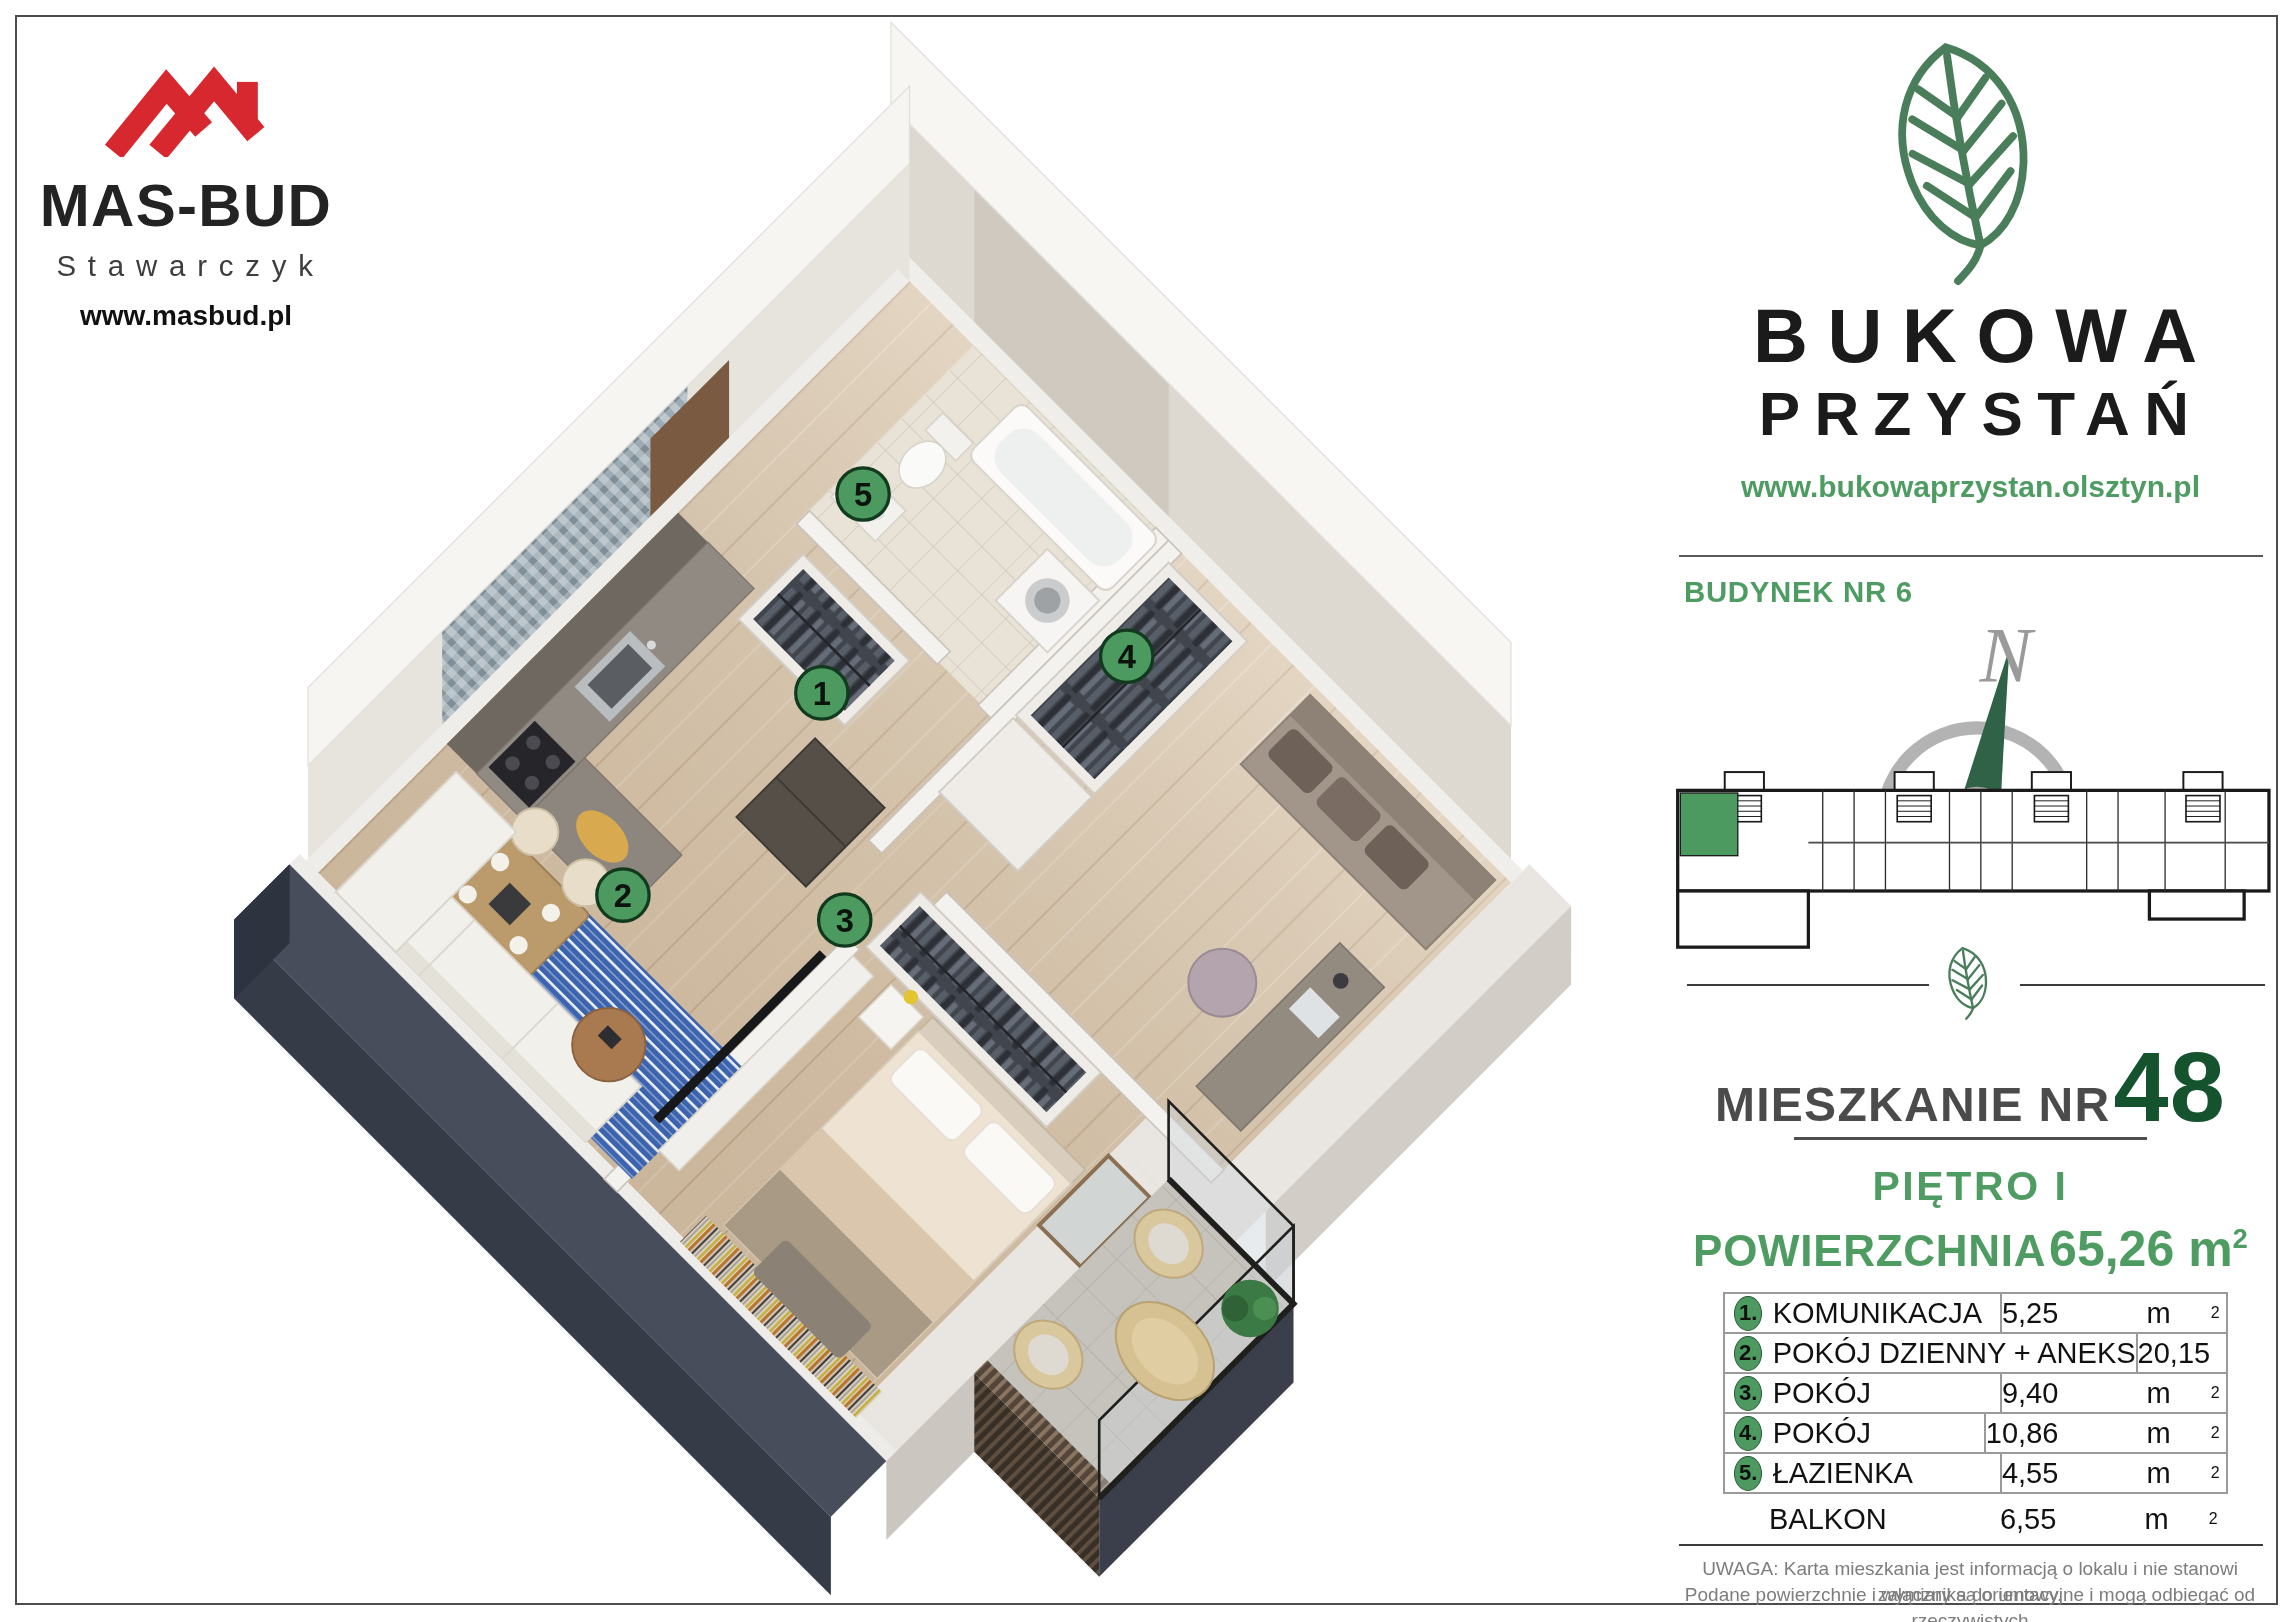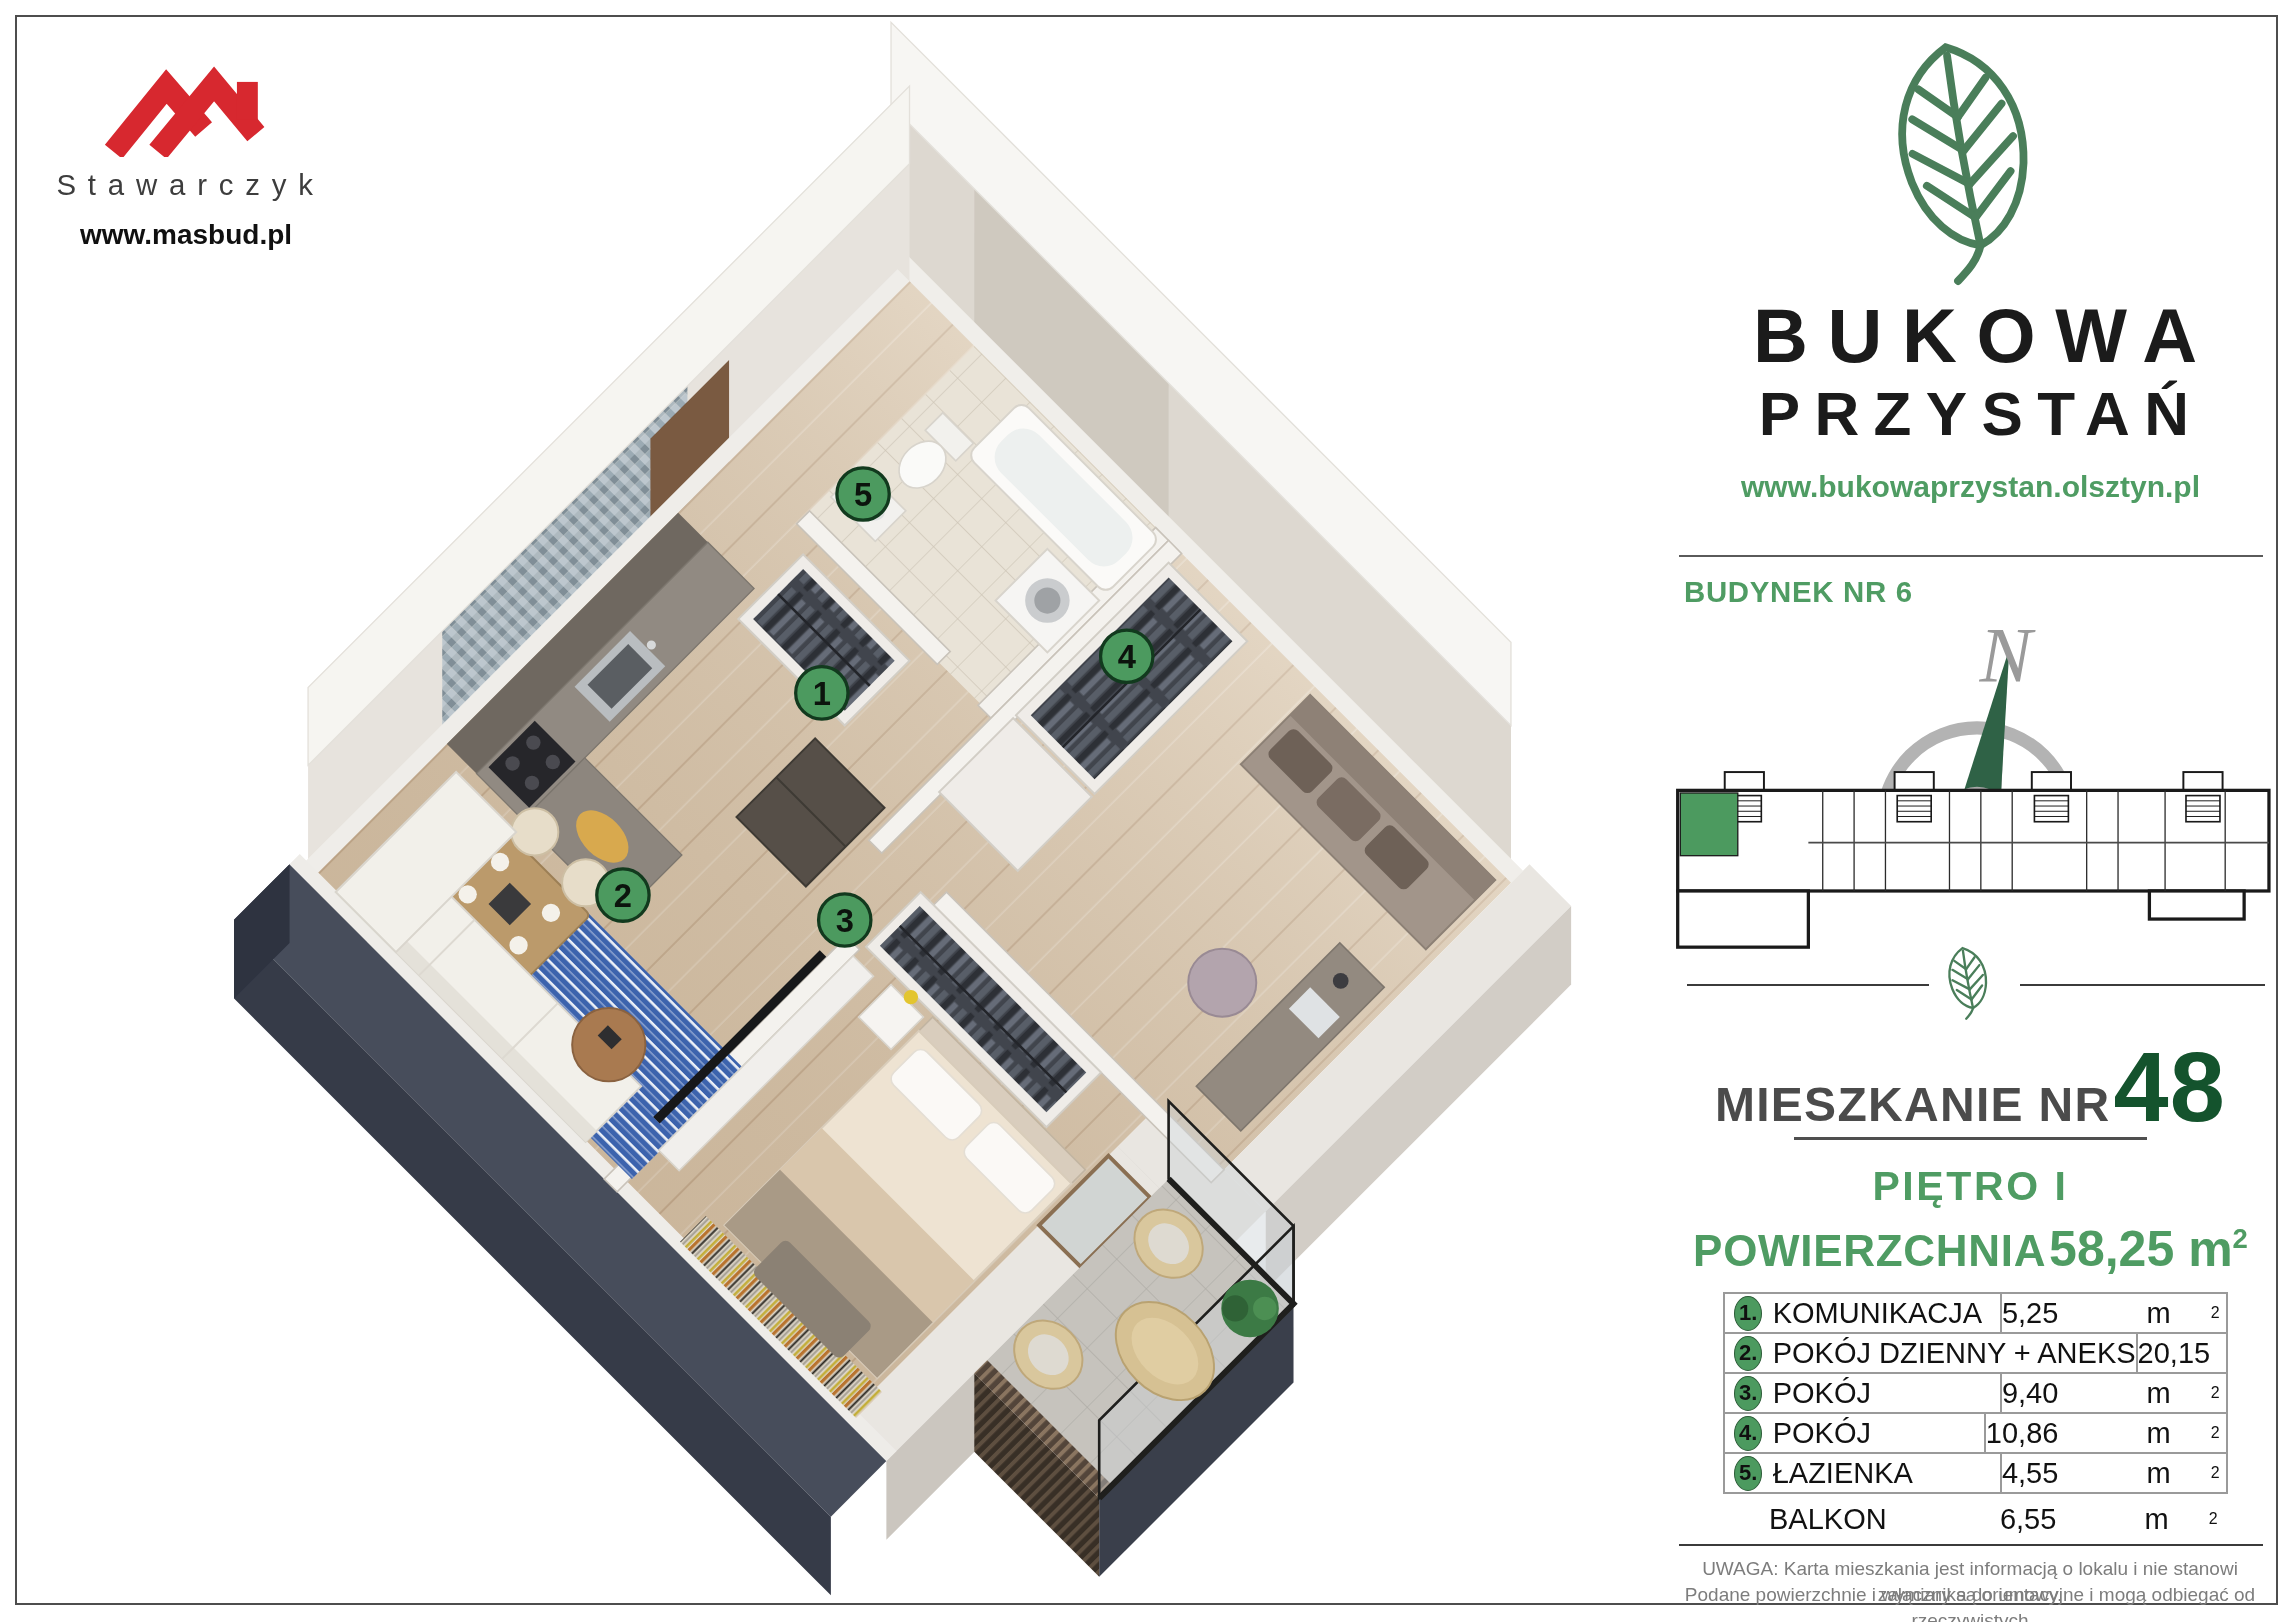--- a/index.html
+++ b/index.html
@@ -51,20 +51,21 @@
   <div class="frame"></div>
 
   <div class="devlogo">
     <svg width="164" height="111" viewBox="0 0 250 170">
       <g fill="none" stroke="#d7282f" stroke-width="34" stroke-miterlimit="10">
         <path d="M14,162 L95,62 L152,128"></path>
         <path d="M82,162 L168,58 L232,135"></path>
       </g>
       <rect x="203" y="55" width="32" height="58" fill="#d7282f"></rect>
     </svg>
+    <div class="dev-name">MAS-BUD</div>
     <div class="dev-sub">Stawarczyk</div>
     <div class="dev-web">www.masbud.pl</div>
   </div>
 
   <svg class="abs" style="left:0;top:0;" width="1662" height="1622" viewBox="0 0 2540 2479">
     <defs>
       <pattern id="wood" width="92" height="92" patternUnits="userSpaceOnUse">
         <rect width="92" height="92" fill="#d8c5ab"></rect>
         <rect width="3" height="92" fill="rgba(146,112,78,0.28)"></rect>
         <rect x="46" width="2" height="92" fill="rgba(255,255,255,0.30)"></rect>
@@ -370,21 +371,21 @@
     </svg>
 
     <div class="p-center" style="top:1013px;">
       <span class="m-label">MIESZKANIE NR</span>
       <span class="m-num">48</span>
     </div>
     <div class="m-underline" style="top:1120px;"></div>
     <div class="p-center pietro" style="top:1146px;">PIĘTRO I</div>
     <div class="p-center" style="top:1203px;">
       <span class="pow-label">POWIERZCHNIA</span>
-      <span class="pow-val"><span>58,25</span>&nbsp;<span>m</span><sup>2</sup></span>
+      <span class="pow-val"><span>65,26</span>&nbsp;<span>m</span><sup>2</sup></span>
     </div>
 
     <div class="rtable">
       <div class="rrow">
         <span class="rnum">1.</span>
         <span class="rname">KOMUNIKACJA</span>
         <span class="rval"><span>5,25</span>&nbsp;<span>m</span><sup>2</sup></span>
       </div>
       <div class="rrow">
         <span class="rnum">2.</span>

